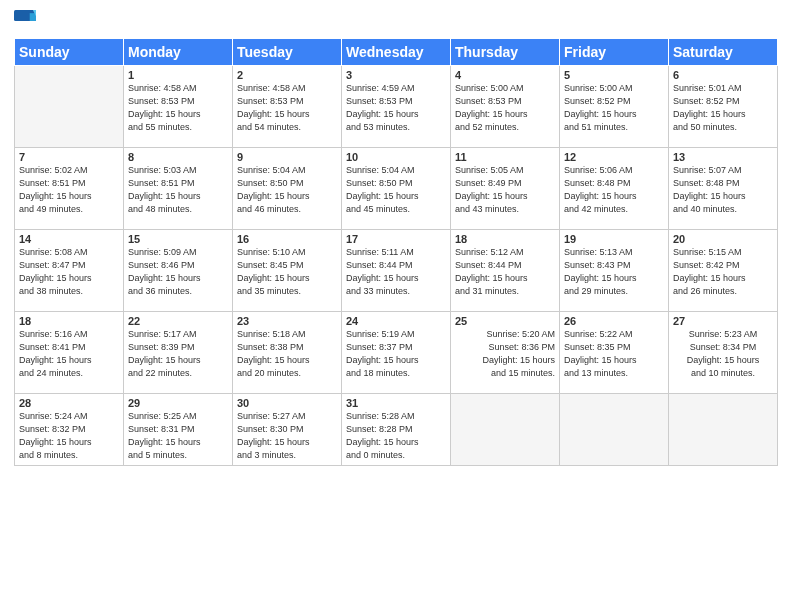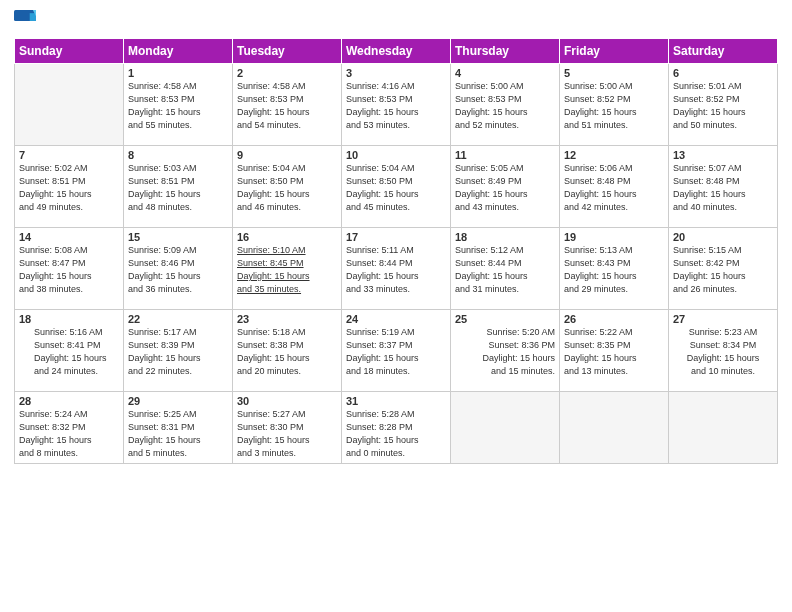--- a/index.html
+++ b/index.html
@@ -50,23 +50,23 @@
     .subtitle {
       font-size: 13px;
       color: #444;
     }
     .calendar {
       width: 100%;
       border-collapse: collapse;
       table-layout: fixed;
     }
     .calendar th {
-      background: #a21caf;
+      background: #3b82f6;
       color: #fff;
-      font-size: 12px;
+      font-size: 14px;
       font-weight: bold;
       padding: 5px 4px;
       text-align: left;
       border: 1px solid #fff;
     }
     .calendar td {
       border: 1px solid #ccc;
       vertical-align: top;
       padding: 3px 4px;
       font-size: 9.5px;
@@ -143,21 +143,21 @@
           </td>
           <td>
             <span class="day-number">2</span>
             <div class="day-info" style="white-space: pre-line;">Sunrise: 4:58 AM
 Sunset: 8:53 PM
 Daylight: 15 hours
 and 54 minutes.</div>
           </td>
           <td>
             <span class="day-number">3</span>
-            <div class="day-info" style="white-space: pre-line;">Sunrise: 4:16 AM
+            <div class="day-info" style="white-space: pre-line;">Sunrise: 4:59 AM
 Sunset: 8:53 PM
 Daylight: 15 hours
 and 53 minutes.</div>
           </td>
           <td>
             <span class="day-number">4</span>
             <div class="day-info" style="white-space: pre-line;">Sunrise: 5:00 AM
 Sunset: 8:53 PM
 Daylight: 15 hours
 and 52 minutes.</div>
@@ -238,21 +238,21 @@
           </td>
           <td>
             <span class="day-number">15</span>
             <div class="day-info" style="white-space: pre-line;">Sunrise: 5:09 AM
 Sunset: 8:46 PM
 Daylight: 15 hours
 and 36 minutes.</div>
           </td>
           <td>
             <span class="day-number">16</span>
-            <div class="day-info" style="white-space: pre-line; text-decoration: underline;">Sunrise: 5:10 AM
+            <div class="day-info" style="white-space: pre-line;">Sunrise: 5:10 AM
 Sunset: 8:45 PM
 Daylight: 15 hours
 and 35 minutes.</div>
           </td>
           <td>
             <span class="day-number">17</span>
             <div class="day-info" style="white-space: pre-line;">Sunrise: 5:11 AM
 Sunset: 8:44 PM
 Daylight: 15 hours
 and 33 minutes.</div>
@@ -275,21 +275,21 @@
             <span class="day-number">20</span>
             <div class="day-info" style="white-space: pre-line;">Sunrise: 5:15 AM
 Sunset: 8:42 PM
 Daylight: 15 hours
 and 26 minutes.</div>
           </td>
         </tr>
         <tr>
           <td>
             <span class="day-number">18</span>
-            <div class="day-info" style="white-space: pre-line; margin-left: 15px;">Sunrise: 5:16 AM
+            <div class="day-info" style="white-space: pre-line;">Sunrise: 5:16 AM
 Sunset: 8:41 PM
 Daylight: 15 hours
 and 24 minutes.</div>
           </td>
           <td>
             <span class="day-number">22</span>
             <div class="day-info" style="white-space: pre-line;">Sunrise: 5:17 AM
 Sunset: 8:39 PM
 Daylight: 15 hours
 and 22 minutes.</div>

